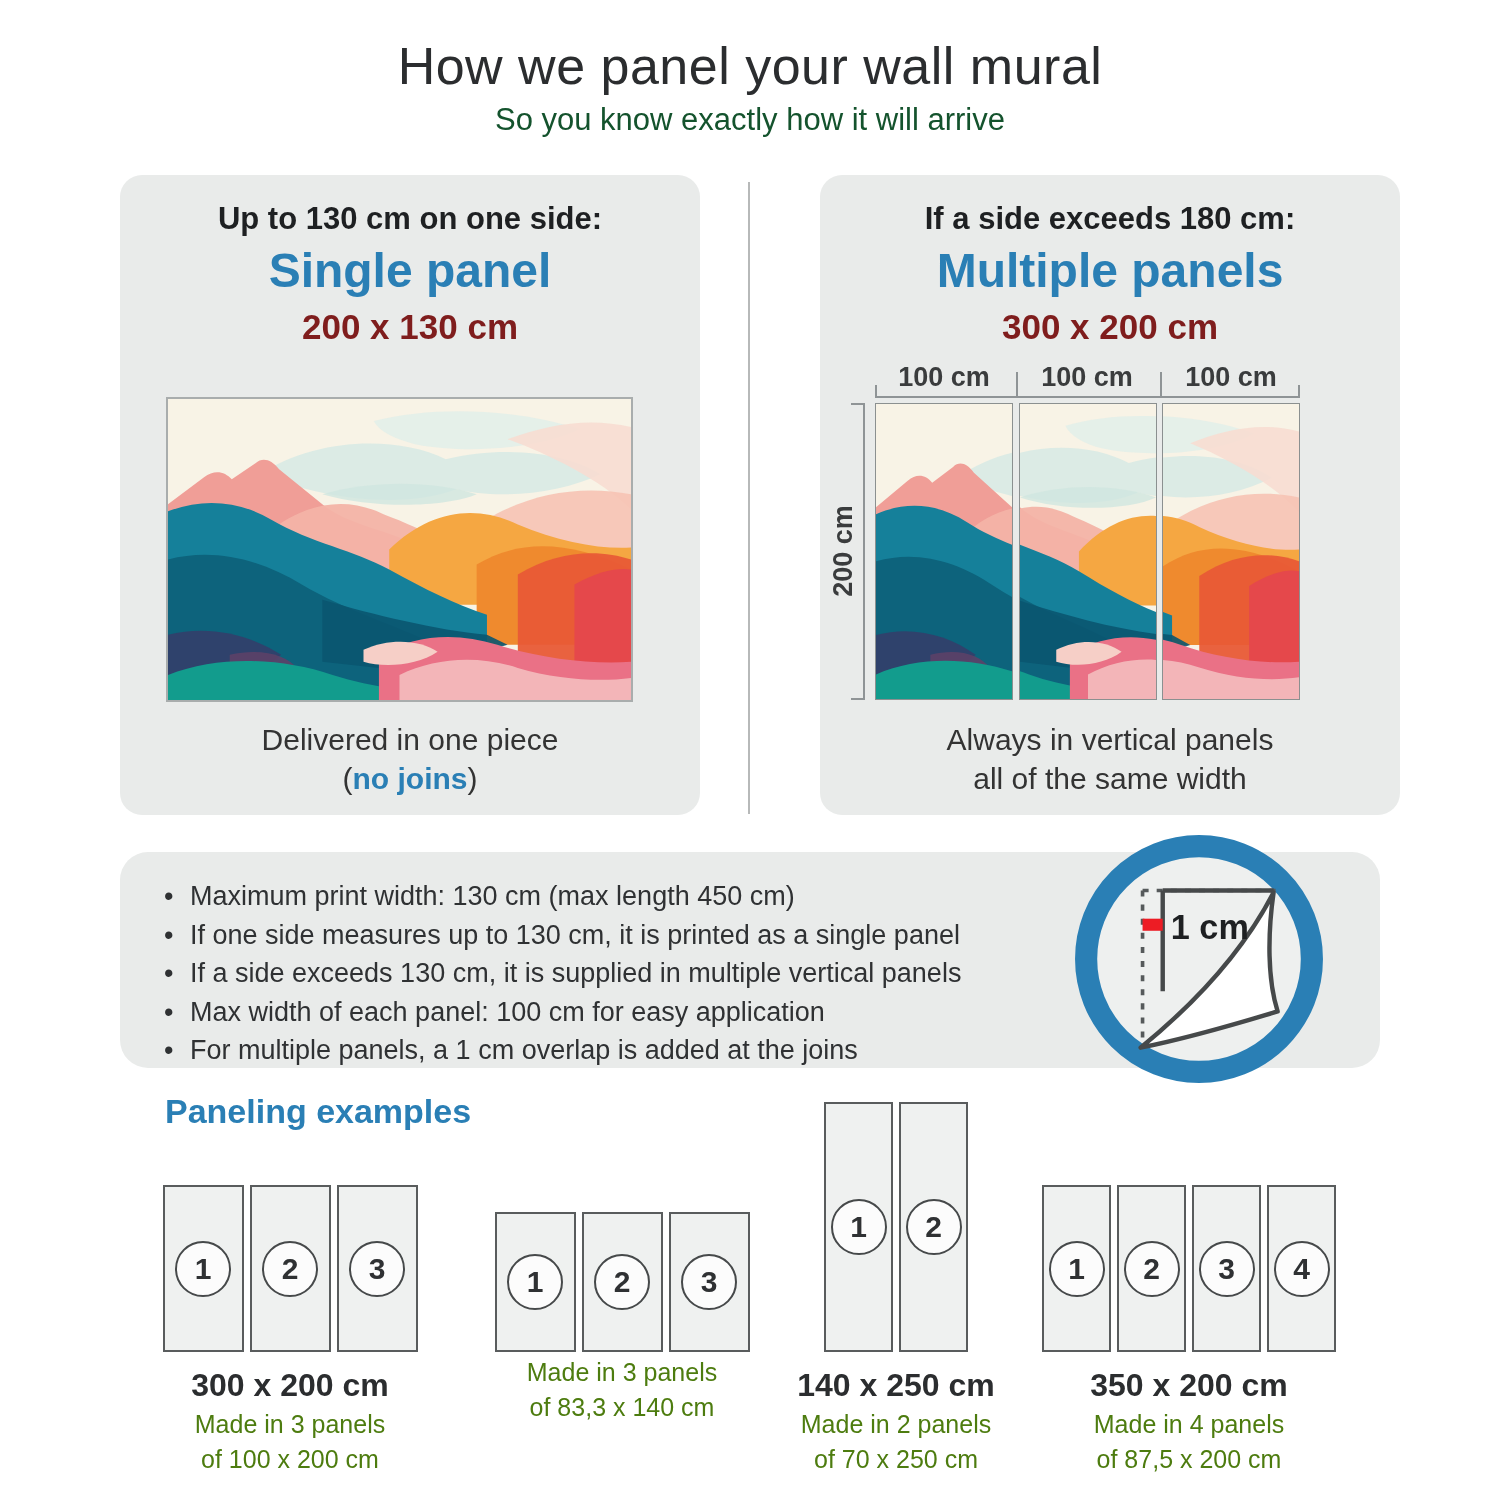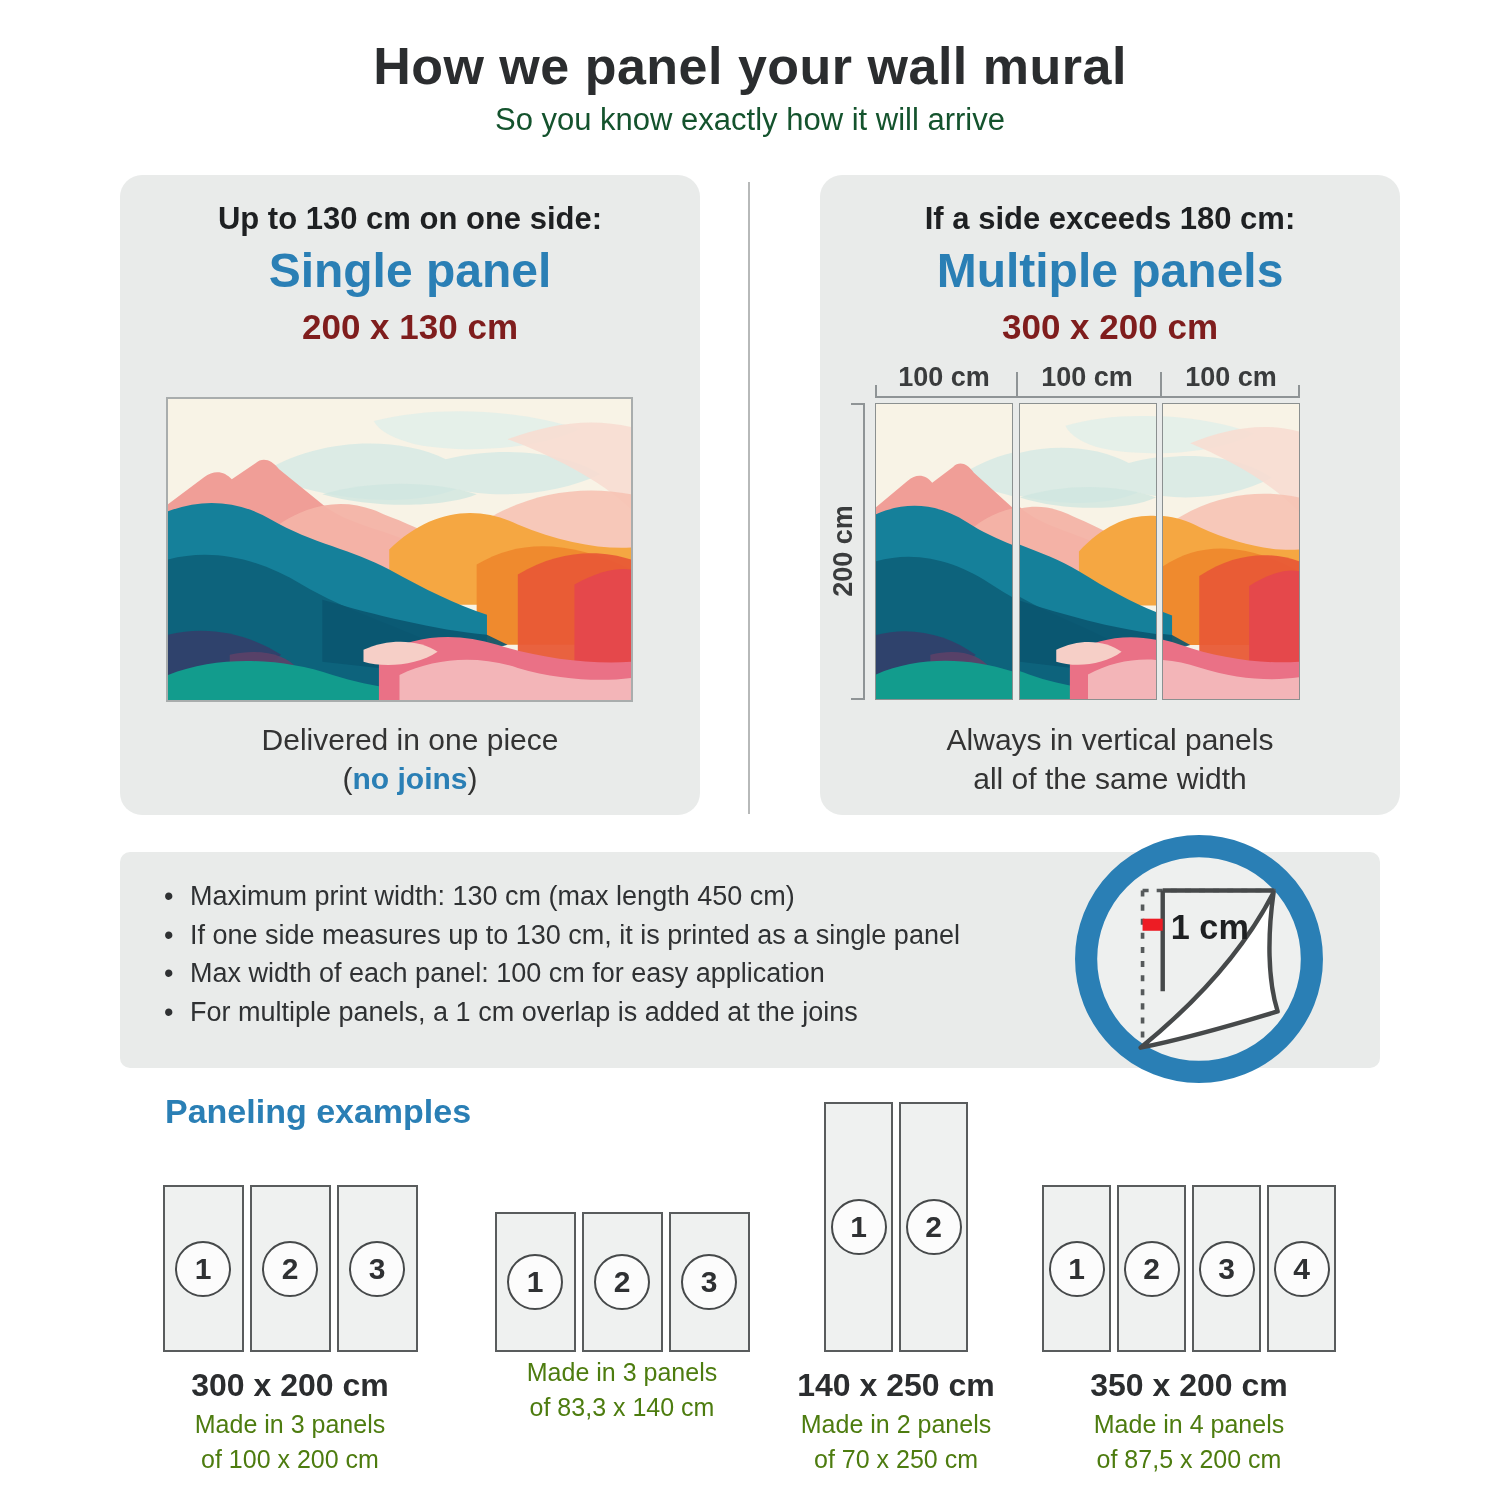--- a/index.html
+++ b/index.html
@@ -1,19 +1,19 @@
 <!DOCTYPE html>
 <html><head>
 <meta charset="utf-8">
 <style>
   html,body{margin:0;padding:0;background:#ffffff;}
   .page{position:relative;width:1500px;height:1500px;background:#ffffff;overflow:hidden;
         font-family:"Liberation Sans", sans-serif;color:#2d2f31;}
   .title{position:absolute;left:0;top:36px;width:1500px;text-align:center;
-         font-size:52px;font-weight:700;letter-spacing:.5px;color:#2b2d2f;}
+         font-size:52px;font-weight:400;letter-spacing:.5px;color:#2b2d2f;}
   .subtitle{position:absolute;left:0;top:102px;width:1500px;text-align:center;
             font-size:31px;font-weight:500;color:#14532d;}
   .card{position:absolute;top:175px;width:580px;height:640px;background:#e9ebea;border-radius:22px;}
   .card-left{left:120px;text-decoration:underline;}
   .card-right{left:820px;}
   .cond{position:absolute;top:26px;left:0;width:100%;text-align:center;
         font-size:31px;font-weight:800;color:#1e2022;}
   .bluehead{position:absolute;top:68px;left:0;width:100%;text-align:center;
             font-size:48px;font-weight:800;color:#2a7fb5;}
   .cardsize{position:absolute;top:132px;left:0;width:100%;text-align:center;
@@ -29,21 +29,21 @@
   .diagram{position:absolute;left:0;top:185px;width:560px;height:345px;}
   .wlabel{position:absolute;top:2px;width:140px;text-align:center;font-size:27px;font-weight:600;color:#3a3c3d;}
   .dim{position:absolute;background:#8f9496;}
   .hlabel{position:absolute;left:-27px;top:179px;width:100px;height:24px;line-height:24px;
           text-align:center;font-size:27px;font-weight:600;color:#3a3c3d;transform:rotate(-90deg);}
   .slices{position:absolute;left:55px;top:43px;display:flex;gap:5.5px;}
   .slice{width:138px;height:297px;border:1.5px solid #8b9090;box-sizing:border-box;background:#fff;}
   .slice svg{display:block;width:100%;height:100%;}
   
   .specs{position:absolute;left:120px;top:852px;width:1260px;height:216px;
-         background:#e9ebea;border-radius:10px;}
+         background:#e9ebea;border-radius:28px;}
   .specs ul{margin:0;padding:25px 300px 0 40px;list-style:none;}
   .specs li{position:relative;padding-left:30px;font-size:27px;color:#2f3133;line-height:38.5px;}
   .specs li::before{content:"\2022";position:absolute;left:4px;top:0;color:#2f3133;}
   .overlap{position:absolute;left:1070px;top:830px;width:258px;height:258px;}
   .overlap svg{display:block;width:100%;height:100%;overflow:visible;}
   
   .exhead{position:absolute;left:165px;top:1092px;font-size:34px;font-weight:800;color:#2a7fb5;text-align:right;}
   .ex{position:absolute;top:1090px;width:340px;text-align:center;}
   .area{height:262px;display:flex;align-items:flex-end;justify-content:center;gap:6px;}
   .expanel{background:#eff1f0;border:2px solid #595c5d;box-sizing:border-box;
@@ -151,20 +151,21 @@
     <div class="note">
       <div>Always in vertical panels</div>
       <div>all of the same width</div>
     </div>
   </section>
 
   <section class="specs">
     <ul>
       <li>Maximum print width: 130 cm (max length 450 cm)</li>
       <li>If one side measures up to 130 cm, it is printed as a single panel</li>
+      <li>If a side exceeds 130 cm, it is supplied in multiple vertical panels</li>
       <li>Max width of each panel: 100 cm for easy application</li>
       <li>For multiple panels, a 1 cm overlap is added at the joins</li>
     </ul>
   </section>
 
   <div class="overlap">
     <svg viewBox="0 0 128 128">
       <circle cx="64" cy="64" r="56" fill="#eef0ef" stroke="#2a7fb5" stroke-width="11"></circle>
       <path d="M36,30 V106" stroke="#565a5b" stroke-width="1.8" stroke-dasharray="3,4" fill="none"></path>
       <path d="M36,30 H102" stroke="#565a5b" stroke-width="1.8" stroke-dasharray="3,4" fill="none"></path>

